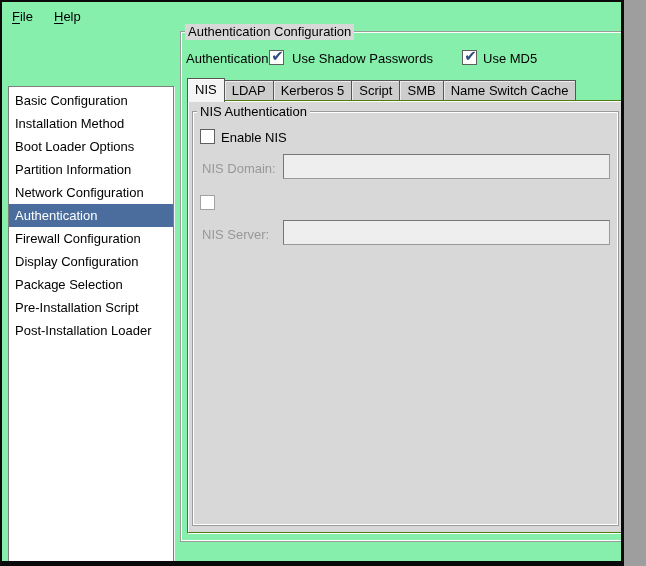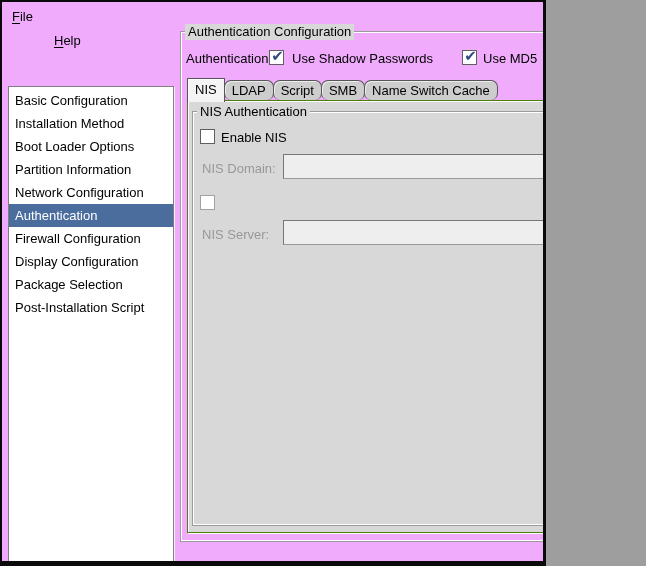--- a/index.html
+++ b/index.html
@@ -1,31 +1,31 @@
 <!DOCTYPE html>
 <html><head>
 <meta charset="utf-8">
 <style>
   * { margin:0; padding:0; box-sizing:border-box; }
   html,body { background:#9e9e9e; }
   body { font-family:"Liberation Sans","DejaVu Sans",sans-serif; font-size:13px; color:#000; }
 
   .window {
-    position:relative; width:546px; height:566px;
-    background:#f0abfc;
+    position:relative; width:624px; height:566px;
+    background:#86efac;
     border:2px solid #0a0a0a;
     border-right-width:3px; border-bottom-width:5px;
     overflow:hidden;
   }
 
   
   .menubar { position:absolute; left:0; top:0; width:100%; height:32px; }
   .menu-item { position:absolute; top:0; height:30px; line-height:30px; padding:0 6px; cursor:default; }
   .menu-item.file { left:4px; }
-  .menu-item.help { left:46px;margin-top:24px; }
+  .menu-item.help { left:46px; }
   .mn { text-decoration:underline; text-underline-offset:2px; }
 
   
   .sidebar {
     position:absolute; left:6px; top:36px; width:166px; height:513px;
     background:#ffffff; border:1px solid #7f7f7f;
     box-shadow:1px 1px 0 #f2f2f2;
     padding-top:2px; overflow:hidden;margin-top:48px;
   }
   .side-row { height:23px; line-height:23px; padding-left:6px; white-space:nowrap; cursor:default; }
@@ -64,21 +64,21 @@
   .tabs {
     position:absolute; left:6px; top:45px; height:24px;
     display:flex; align-items:flex-end; z-index:3;
   }
   .tab {
     background:#cdcdcd; border:1px solid #565656; border-bottom:none;
     box-shadow:inset 1px 1px 0 #ededed;
     height:20px; line-height:19px; padding:0 7px;
     margin-bottom:1px; white-space:nowrap; cursor:default;
   }
-  .tab + .tab { border-left-width:1px; margin-left:-1px;border-radius:7px; }
+  .tab + .tab { border-left-width:1px; margin-left:-1px; }
   .tab.active {
     background:#f4f4f4; height:24px; line-height:22px;
     margin-bottom:-1px; position:relative; z-index:4;
     box-shadow:inset 1px 1px 0 #ffffff;
   }
 
   
   .page {
     position:absolute; left:6px; top:68px; width:437px; height:433px;
     border:1px solid #4d7c0f; background:#d8d8d8;
@@ -122,41 +122,43 @@
   <div class="sidebar">
     <div class="side-row">Basic Configuration</div>
     <div class="side-row">Installation Method</div>
     <div class="side-row">Boot Loader Options</div>
     <div class="side-row">Partition Information</div>
     <div class="side-row">Network Configuration</div>
     <div class="side-row selected">Authentication</div>
     <div class="side-row">Firewall Configuration</div>
     <div class="side-row">Display Configuration</div>
     <div class="side-row">Package Selection</div>
-    <div class="side-row">Post-Installation Script</div>
+    <div class="side-row">Pre-Installation Script</div>
+    <div class="side-row">Post-Installation Loader</div>
   </div>
 
   <div class="frame main-frame">
     <span class="frame-label">Authentication Configuration</span>
 
     <span class="auth-label">Authentication:</span>
 
     <span class="cb cb-shadow">
         <span class="checkmark">✔</span>
       </span>
     <span class="lbl-shadow">Use Shadow Passwords</span>
 
     <span class="cb cb-md5">
         <span class="checkmark">✔</span>
       </span>
     <span class="lbl-md5">Use MD5</span>
 
     <div class="tabs">
       <div class="tab active">NIS</div>
       <div class="tab">LDAP</div>
+      <div class="tab">Kerberos 5</div>
       <div class="tab">Script</div>
       <div class="tab">SMB</div>
       <div class="tab">Name Switch Cache</div>
     </div>
 
     <div class="page">
       <div class="frame nis-frame">
         <span class="frame-label">NIS Authentication</span>
 
         <span class="cb cb-enable"></span>

